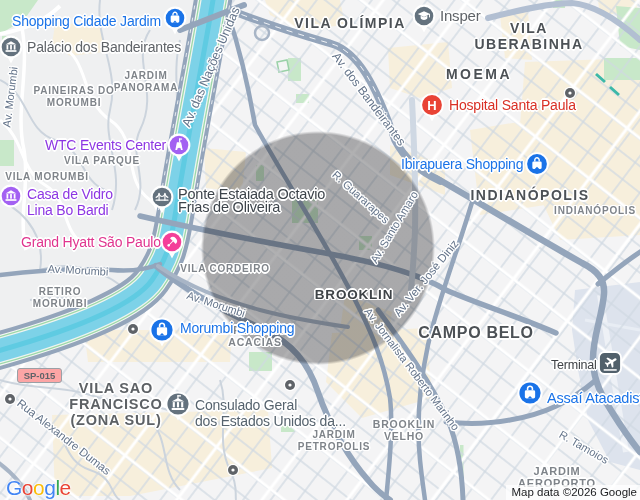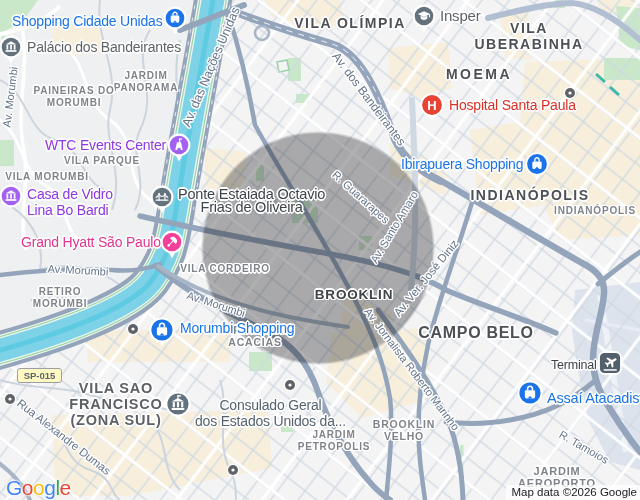--- a/index.html
+++ b/index.html
@@ -8,21 +8,21 @@
  background:radial-gradient(circle 118px at 318px 248px, rgba(16,16,20,0.33) 0 114px, rgba(16,16,20,0) 117px);}
 .lb{position:absolute;white-space:nowrap;text-shadow:-1px -1px 0 #fff,1px -1px 0 #fff,-1px 1px 0 #fff,1px 1px 0 #fff,0 -1.6px 0 #fff,0 1.6px 0 #fff,-1.6px 0 0 #fff,1.6px 0 0 #fff;}
 .ctr{transform:translate(-50%,-50%);text-align:center;}
 .area{color:#7f848a;font-weight:700;letter-spacing:0.8px;font-size:10px;line-height:11.5px;}
 .dist{color:#4c5156;font-weight:700;letter-spacing:1.5px;font-size:14px;}
 .poi{font-size:14px;line-height:16px;letter-spacing:-0.2px;}
 .blue{color:#1a73e8;}
 .purple{color:#8d36e3;}
 .pink{color:#e0358f;}
 .red{color:#d93025;}
-.slate{color:#56636e;text-align:center;}
+.slate{color:#56636e;}
 .gray{color:#5f6368;}
 .st{color:#64748a;font-size:11px;}
 </style></head>
 <body>
 <div id="map">
 <svg id="base" width="640" height="500" viewBox="0 0 640 500">
 <defs>
  <clipPath id="east">
   <polygon points="232,0 640,0 640,500 0,500 0,368 60,350 114,326 154,300 176,266 186,228 198,162 214,82 232,0"></polygon>
  </clipPath>
@@ -177,21 +177,21 @@
 <div class="lb ctr st" style="left:361px;top:197px;transform:translate(-50%,-50%) rotate(42deg);">R. Guararapes</div>
 <div class="lb ctr st" style="left:394px;top:227px;transform:translate(-50%,-50%) rotate(-59deg);">Av. Santo Amaro</div>
 <div class="lb ctr st" style="left:426px;top:278px;transform:translate(-50%,-50%) rotate(-51deg);font-size:11.5px;">Av. Ver. José Diniz</div>
 <div class="lb ctr st" style="left:412px;top:369px;transform:translate(-50%,-50%) rotate(53deg);">Av. Jornalista Roberto Marinho</div>
 <div class="lb ctr st" style="left:584px;top:447px;transform:translate(-50%,-50%) rotate(30deg);">R. Tamoios</div>
 <div class="lb ctr st" style="left:64px;top:437px;transform:translate(-50%,-50%) rotate(38deg);font-size:11.5px;">Rua Alexandre Dumas</div>
 <div class="lb ctr st" style="left:10px;top:97px;transform:translate(-50%,-50%) rotate(-83deg);">Av. Morumbi</div>
 <div class="lb ctr st" style="left:78px;top:270px;transform:translate(-50%,-50%) rotate(3deg);">Av. Morumbi</div>
 <div class="lb ctr st" style="left:216px;top:304px;transform:translate(-50%,-50%) rotate(18deg);">Av. Morumbi</div>
 
-<div class="lb poi blue" style="left:12px;top:13px;">Shopping Cidade Unidas</div>
+<div class="lb poi blue" style="left:12px;top:13px;">Shopping Cidade Jardim</div>
 <div class="lb poi gray" style="left:27px;top:39px;">Palácio dos Bandeirantes</div>
 <div class="lb poi purple" style="left:45px;top:137px;">WTC Events Center</div>
 <div class="lb poi purple" style="left:27px;top:186px;">Casa de Vidro<br>Lina Bo Bardi</div>
 <div class="lb poi slate" style="left:178px;top:188px;color:#3d444b;font-size:14.5px;line-height:12.5px;">Ponte Estaiada Octavio<br>Frias de Oliveira</div>
 <div class="lb poi pink" style="left:21px;top:234px;">Grand Hyatt São Paulo</div>
 <div class="lb poi gray" style="left:440px;top:8px;font-size:15px;">Insper</div>
 <div class="lb poi red" style="left:449px;top:97px;">Hospital Santa Paula</div>
 <div class="lb poi blue" style="left:401px;top:156px;">Ibirapuera Shopping</div>
 <div class="lb poi blue" style="left:180px;top:320px;">Morumbi Shopping</div>
 <div class="lb poi slate" style="left:195px;top:397px;">Consulado Geral<br>dos Estados Unidos da...</div>
@@ -374,15 +374,15 @@
       </svg>
 <svg style="position:absolute;left:226px;top:463px;" width="14" height="14">
         <circle cx="7" cy="7" r="6.2" fill="#fff"></circle>
         <circle cx="7" cy="7" r="5" fill="#5f6368"></circle>
         <circle cx="7" cy="7" r="1.6" fill="#fff"></circle>
       </svg>
 </div>
 <div id="attrib">
 <div style="position:absolute;left:6px;top:476px;font-size:21px;letter-spacing:-0.5px;font-weight:400;text-shadow:0 0 2px #fff,0 0 2px #fff,0 0 3px #fff;"><span style="color:#4285F4;">G</span><span style="color:#EA4335;">o</span><span style="color:#FBBC05;">o</span><span style="color:#4285F4;">g</span><span style="color:#34A853;">l</span><span style="color:#EA4335;">e</span></div>
 <div style="position:absolute;right:0;bottom:0;background:rgba(255,255,255,0.75);font-size:11.5px;color:#202124;padding:1px 3px 2px 6px;">Map data ©2026 Google</div>
-<div style="position:absolute;left:17px;top:368px;width:43px;height:13px;background:#fef9c3;border:1.5px solid #9aa0a6;border-radius:3px;font-size:9.5px;font-weight:bold;color:#5f6368;text-align:center;line-height:13px;">SP-015</div>
+<div style="position:absolute;left:17px;top:368px;width:43px;height:13px;background:#fca5a5;border:1.5px solid #9aa0a6;border-radius:3px;font-size:9.5px;font-weight:bold;color:#5f6368;text-align:center;line-height:13px;">SP-015</div>
 </div>
 </div>
 
 </body></html>

